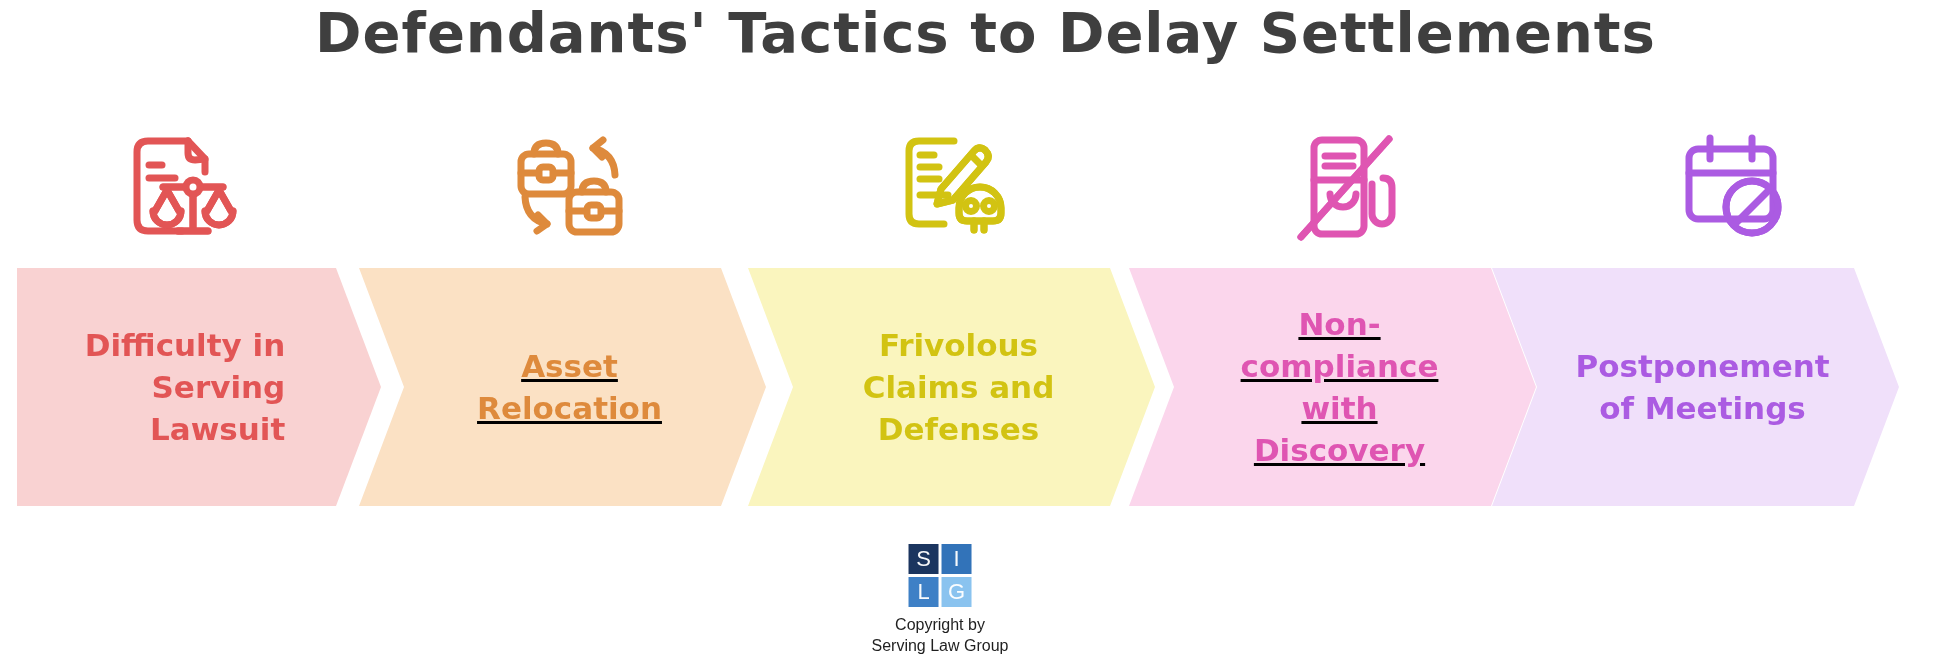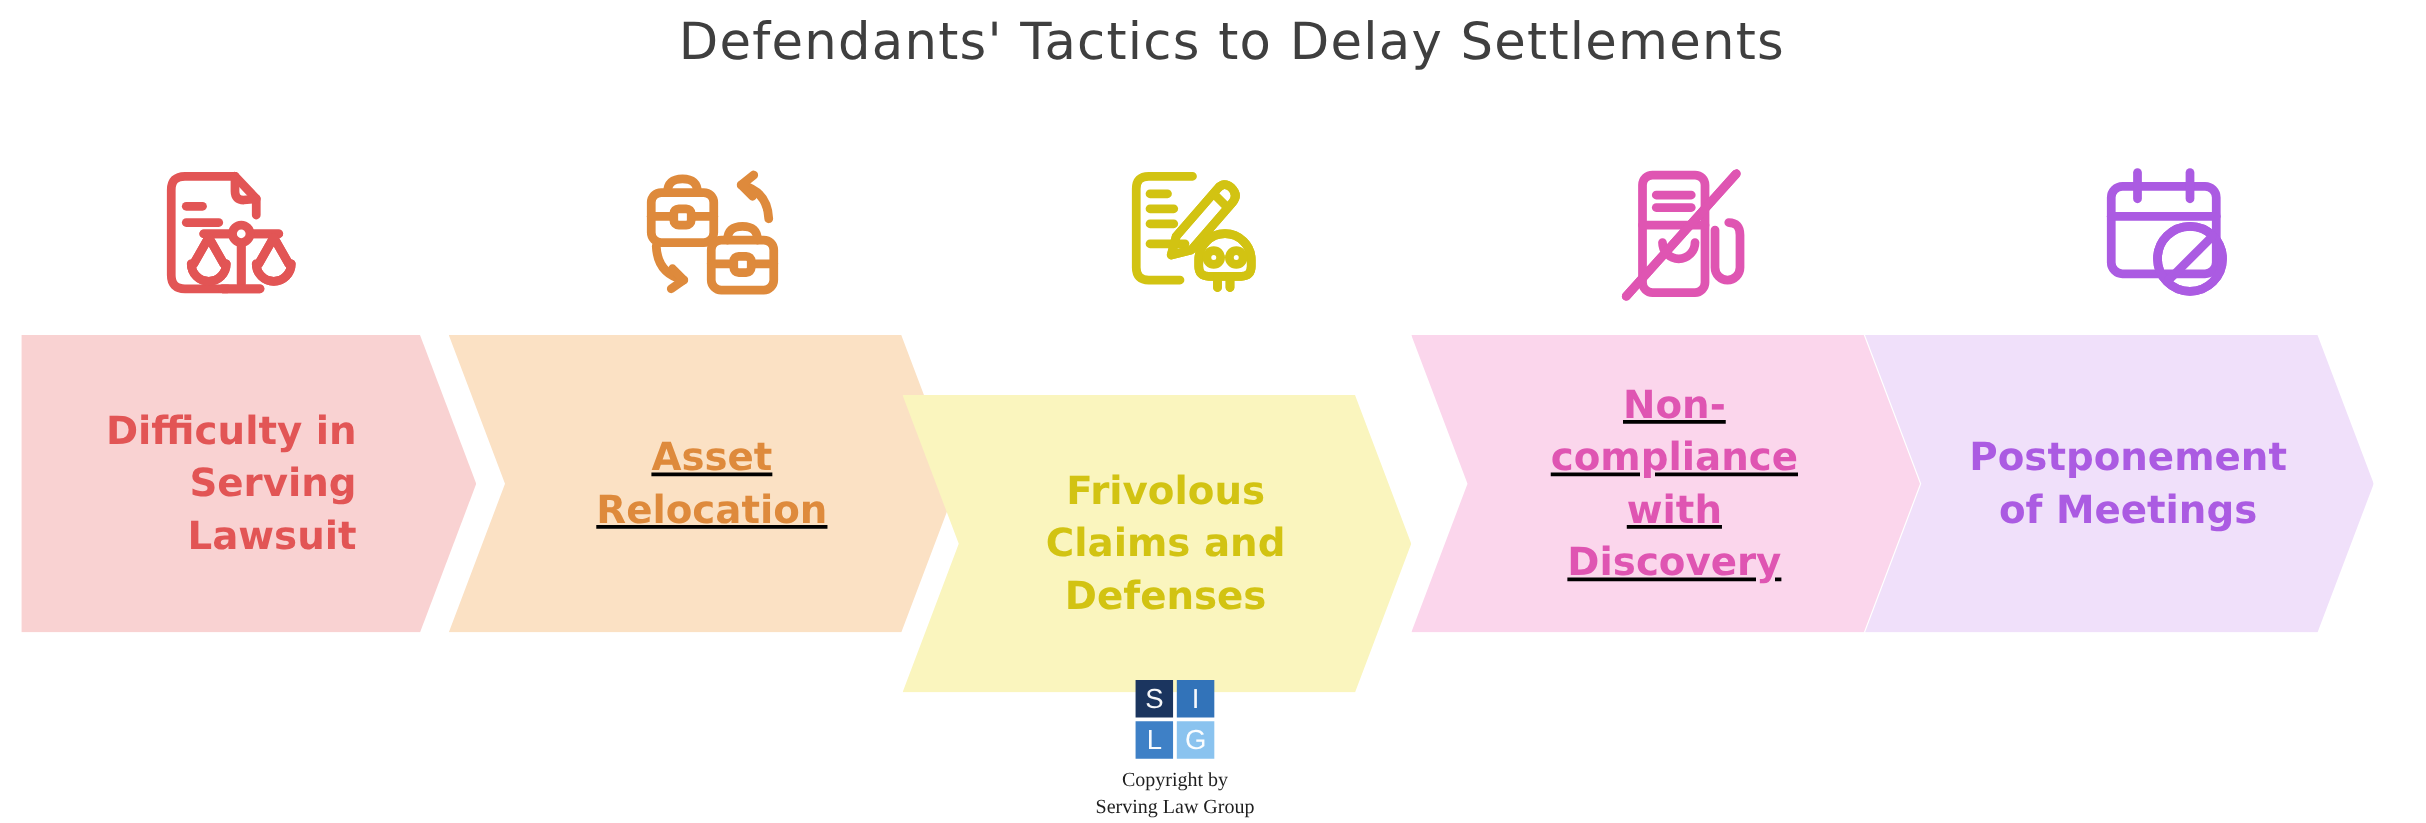--- a/index.html
+++ b/index.html
@@ -1,45 +1,45 @@
 <!DOCTYPE html>
 <html><head>
 <meta charset="utf-8">
 <style>
   html,body{margin:0;padding:0;background:#ffffff;}
   .page{position:relative;width:1941px;height:658px;background:#ffffff;overflow:hidden;
         font-family:"DejaVu Sans",sans-serif;}
   .title{position:absolute;top:0px;left:0;right:0;margin:0;text-align:center;
-         font-size:41px;font-weight:normal;letter-spacing:1px;line-height:66px;padding-left:30px;}
+         font-size:56px;font-weight:bold;letter-spacing:1px;line-height:66px;padding-left:30px;}
   .icon{position:absolute;top:134px;width:112px;height:108px;}
   .icon svg{width:100%;height:100%;display:block;}
   .icon svg *{fill:none;stroke:currentColor;stroke-width:7;stroke-linecap:round;stroke-linejoin:round;}
   .icon svg .wfill{fill:#ffffff;}
   .icon svg .under{stroke:#ffffff;stroke-width:16;}
   .icon svg .under14{stroke:#ffffff;stroke-width:14;}
   .chevron{position:absolute;top:268px;height:238px;background:var(--bg,#eee);}
   .chevron .label{display:flex;align-items:center;justify-content:center;width:100%;height:100%;
          box-sizing:border-box;text-align:center;white-space:pre-line;
          font-weight:bold;font-size:31px;line-height:42px;color:var(--fg,#333);}
   .chev-first{clip-path:polygon(0 0,calc(100% - 45px) 0,100% 50%,calc(100% - 45px) 100%,0 100%);}
   .chev-rest{clip-path:polygon(0 0,calc(100% - 45px) 0,100% 50%,calc(100% - 45px) 100%,0 100%,45px 50%);}
   .chev-first .label{padding:0 50px 0 22px;text-align:right;}
   .chev-rest .label{padding:0 38px 0 52px;}
   .c1{left:17px;width:364px;}
   .c2{left:359px;width:407px;text-decoration:underline;}
-  .c3{left:722px;width:407px;margin-top:48px;}
+  .c3{left:748px;width:407px;}
   .c4{left:1129px;width:407px;text-decoration:underline;}
   .c5{left:1492px;width:407px;}
   .footer{position:absolute;top:544px;left:940px;transform:translateX(-50%);
           display:flex;flex-direction:column;align-items:center;}
   .logo{display:grid;grid-template-columns:30px 30px;grid-template-rows:30px 30px;gap:3px;}
   .logo-cell{display:flex;align-items:center;justify-content:center;
              color:rgba(255,255,255,0.96);font-family:"Liberation Sans",sans-serif;
              font-size:22px;font-weight:400;}
-  .copyright{margin-top:7px;text-align:center;font-family:Liberation Serif, serif;
+  .copyright{margin-top:7px;text-align:center;font-family:Liberation Sans, sans-serif;
              font-size:16px;line-height:21px;color:#1f1f1f;}
 </style>
 </head>
 <body>
 
 <div class="page">
 
   <h1 class="title" style="color: rgb(63, 63, 63);">Defendants' Tactics to Delay Settlements</h1>
 
   <div class="icon" style="left: 126px; --bg: #F9D2D2; --fg: #E25555; color: rgb(226, 85, 85);">

